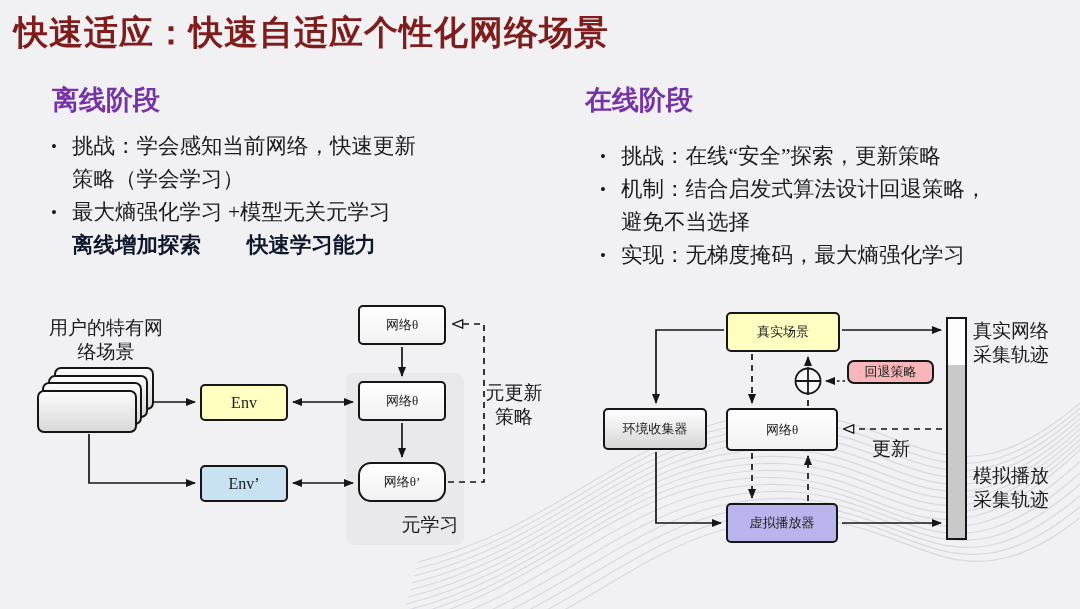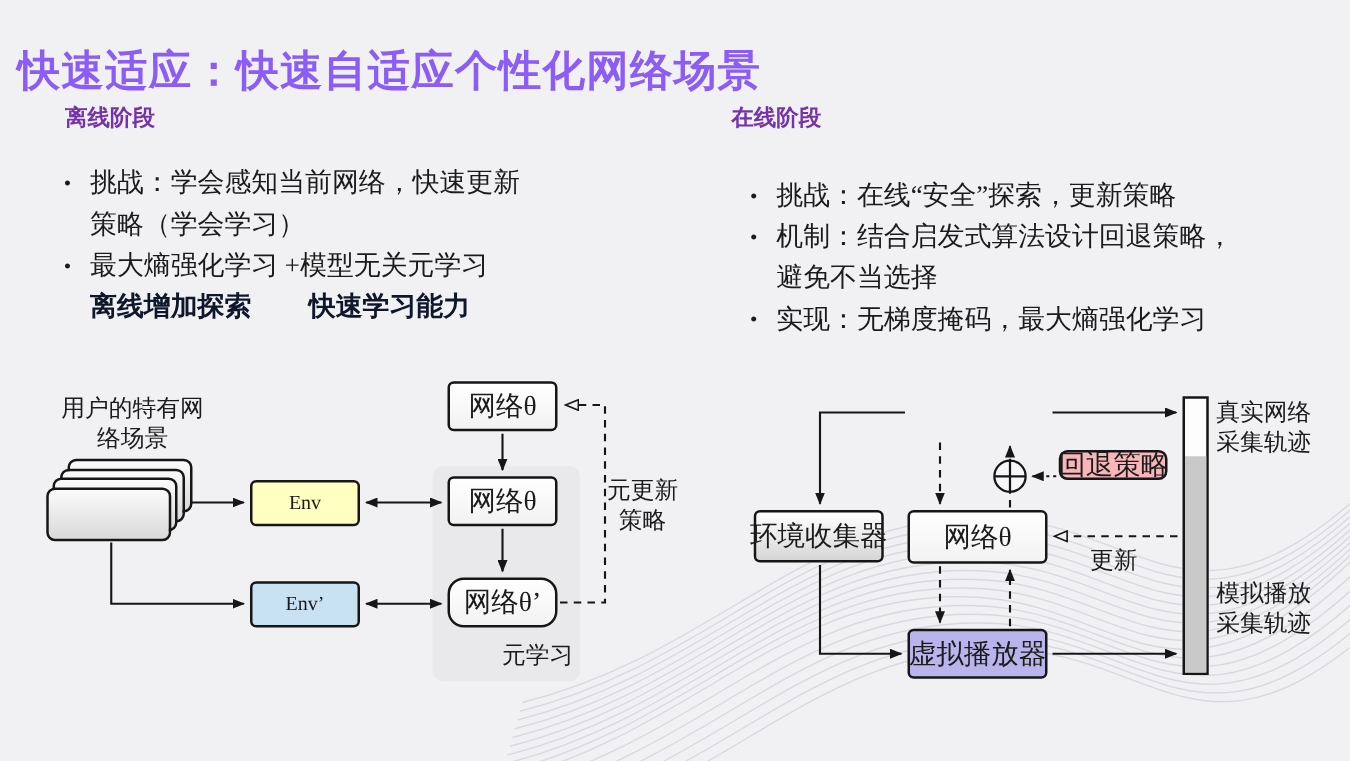--- a/index.html
+++ b/index.html
@@ -5,35 +5,35 @@
   html,body{margin:0;padding:0;}
   #slide{
     position:relative;width:1080px;height:609px;overflow:hidden;
     background:#f1f1f4;
     font-family:"Liberation Serif","DejaVu Serif",serif;
     color:#1b1b1b;
   }
   .abs{position:absolute;}
   
   .title{
-    left:14px;top:10px;font-size:34px;font-weight:bold;color:#8b5cf6;
-    letter-spacing:1px;white-space:nowrap;margin-top:24px;
-  }
-  .section-head{font-size:18px;font-weight:bold;color:#7633a8;white-space:nowrap;}
+    left:14px;top:10px;font-size:34px;font-weight:bold;color:#7f1d1d;
+    letter-spacing:1px;white-space:nowrap;
+  }
+  .section-head{font-size:27px;font-weight:bold;color:#7633a8;white-space:nowrap;}
   .bullets{font-size:21.5px;line-height:33px;}
   .brow{display:flex;align-items:flex-start;}
   .bdot{width:36px;flex:0 0 36px;text-align:center;font-size:17px;}
   .indent{padding-left:36px;}
   .redline{color:#0f172a;font-weight:bold;}
   .redline .gap{display:inline-block;width:46px;}
   
   .dbox{
     position:absolute;box-sizing:border-box;border:2px solid #161616;border-radius:5px;
     display:flex;align-items:center;justify-content:center;
-    font-size:22px;background:linear-gradient(180deg,#ffffff 0%,#f2f2f2 100%);
+    font-size:13px;background:linear-gradient(180deg,#ffffff 0%,#f2f2f2 100%);
     z-index:3;white-space:nowrap;
   }
   .yellow{background:#ffffc2;}
   .blue{background:#c9e2f2;}
   .pink{background:#f8b6ba;border-radius:7px;}
   .violet{background:#b9b5ec;}
   .graygrad{background:linear-gradient(180deg,#ffffff 0%,#d6d6d6 100%);}
   .envfont{font-size:16px;}
   .panel{
     position:absolute;left:346px;top:373px;width:118px;height:172px;
@@ -137,20 +137,21 @@
   <div class="dbox" style="left:358px;top:305px;width:88px;height:40px;">网络θ</div>
   <div class="dbox" style="left:358px;top:381px;width:88px;height:40px;">网络θ</div>
   <div class="dbox" style="left:358px;top:462px;width:88px;height:40px;border-radius:13px;">网络θ’</div>
 
   <div class="dlabel" style="left:483px;top:381px;width:62px;">
     <div>元更新</div>
     <div>策略</div>
   </div>
   <div class="dlabel" style="left:398px;top:513px;width:64px;">元学习</div>
 
+  <div class="dbox yellow" style="left:726px;top:312px;width:114px;height:40px;">真实场景</div>
   <div class="dbox graygrad" style="left:603px;top:408px;width:104px;height:42px;">环境收集器</div>
   <div class="dbox" style="left:726px;top:408px;width:112px;height:43px;">网络θ</div>
   <div class="dbox pink" style="left:847px;top:360px;width:87px;height:24px;">回退策略</div>
   <div class="dbox violet" style="left:726px;top:503px;width:112px;height:40px;">虚拟播放器</div>
 
   <div class="bar">
     <div class="bar-fill"></div>
   </div>
 
   <div class="dlabel" style="left:973px;top:319px;width:80px;text-align:left;">

